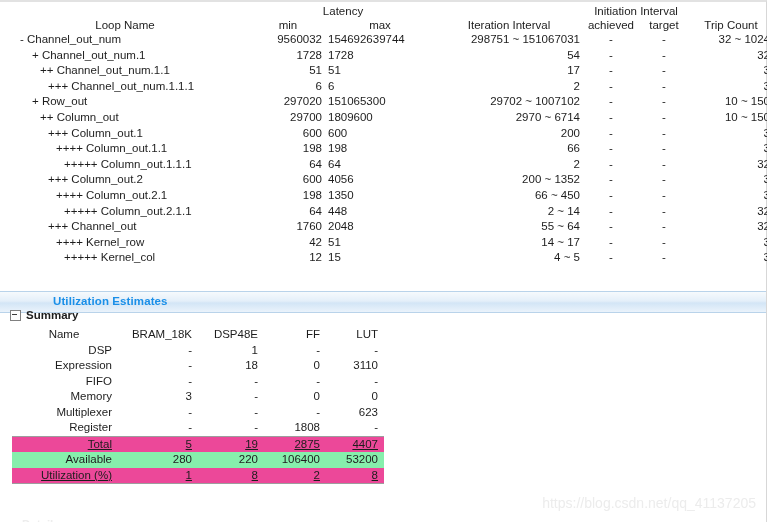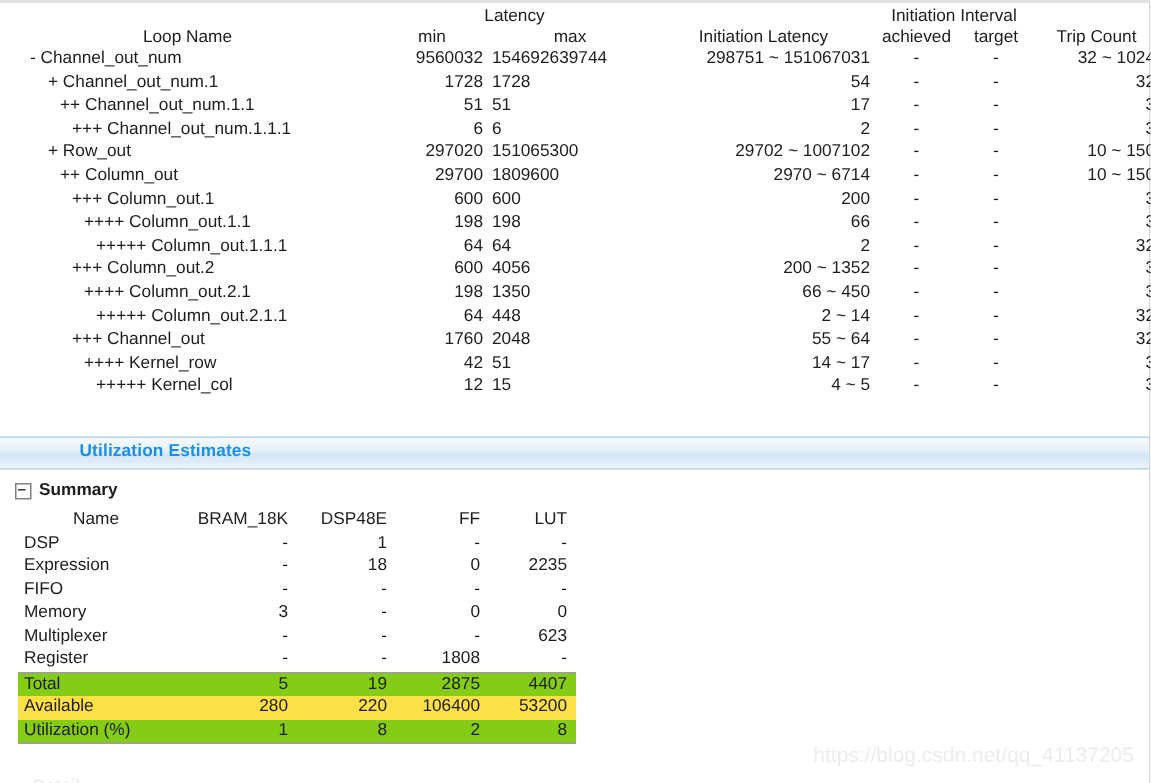--- a/index.html
+++ b/index.html
@@ -91,21 +91,21 @@
     font-weight: bold;
     color: #1a8fe8;
     letter-spacing: 0.1px;
     margin-left: 48px;
   }
 
   
   .util-block {
     position: absolute;
     left: 0;
-    top: 316px;
+    top: 304px;
     width: 766px;
   }
   .summary-head {
     display: flex;
     align-items: center;
     gap: 5px;
     padding-left: 10px;
     height: 18px;
     font-size: 11.5px;
     font-weight: bold;
@@ -140,31 +140,31 @@
     font-weight: normal;
     padding: 0 6px 0 4px;
     white-space: nowrap;
     line-height: 15.5px;
   }
   table.util-table td {
     padding: 0 6px 0 4px;
     white-space: nowrap;
     line-height: 15.5px;
   }
-  .u-name  { width: 96px;  text-align: left; }
+  .u-name  { width: 96px;  text-align: right; }
   .u-bram  { width: 70px;  text-align: right; }
   .u-dsp   { width: 56px;  text-align: right; }
   .u-ff    { width: 52px;  text-align: right; }
   .u-lut   { width: 48px;  text-align: right; }
   th.u-name { text-align: center; }
   th.u-bram, th.u-dsp, th.u-ff, th.u-lut { }
 
-  tr.shaded td { background: #84cc16; }
+  tr.shaded td { background: #ec4899; text-decoration: underline; }
   tr.plain-bordered td {
-    background: #fde047;
+    background: #86efac;
   }
   tr.sep-top td { border-top: 1px solid #9d9d9d; }
   tr.sep-bottom td { border-bottom: 1px solid #9d9d9d; }
 
   .detail-ghost {
     position: absolute;
     left: 22px;
     top: 516px;
     font-size: 11.5px;
     font-weight: bold;
@@ -203,21 +203,21 @@
           <th class="grouphead" colspan="2">Latency</th>
           <th></th>
           <th class="grouphead" colspan="2">Initiation Interval</th>
           <th></th>
 
         </tr>
         <tr>
           <th class="h-name">Loop Name</th>
           <th class="h-min">min</th>
           <th class="h-max">max</th>
-          <th class="h-iter">Initiation Latency</th>
+          <th class="h-iter">Iteration Interval</th>
           <th class="h-ach">achieved</th>
           <th class="h-tgt">target</th>
           <th class="h-trip">Trip Count</th>
 
         </tr>
       </thead>
       <tbody id="loop-body">
           <tr>
             <td class="col-name"><span class="loop-name d0">- Channel_out_num</span></td>
             <td class="col-min">9560032</td>
@@ -390,21 +390,21 @@
             <td class="u-bram">-</td>
             <td class="u-dsp">1</td>
             <td class="u-ff">-</td>
             <td class="u-lut">-</td>
           </tr>
           <tr>
             <td class="u-name">Expression</td>
             <td class="u-bram">-</td>
             <td class="u-dsp">18</td>
             <td class="u-ff">0</td>
-            <td class="u-lut">2235</td>
+            <td class="u-lut">3110</td>
           </tr>
           <tr>
             <td class="u-name">FIFO</td>
             <td class="u-bram">-</td>
             <td class="u-dsp">-</td>
             <td class="u-ff">-</td>
             <td class="u-lut">-</td>
           </tr>
           <tr>
             <td class="u-name">Memory</td>

